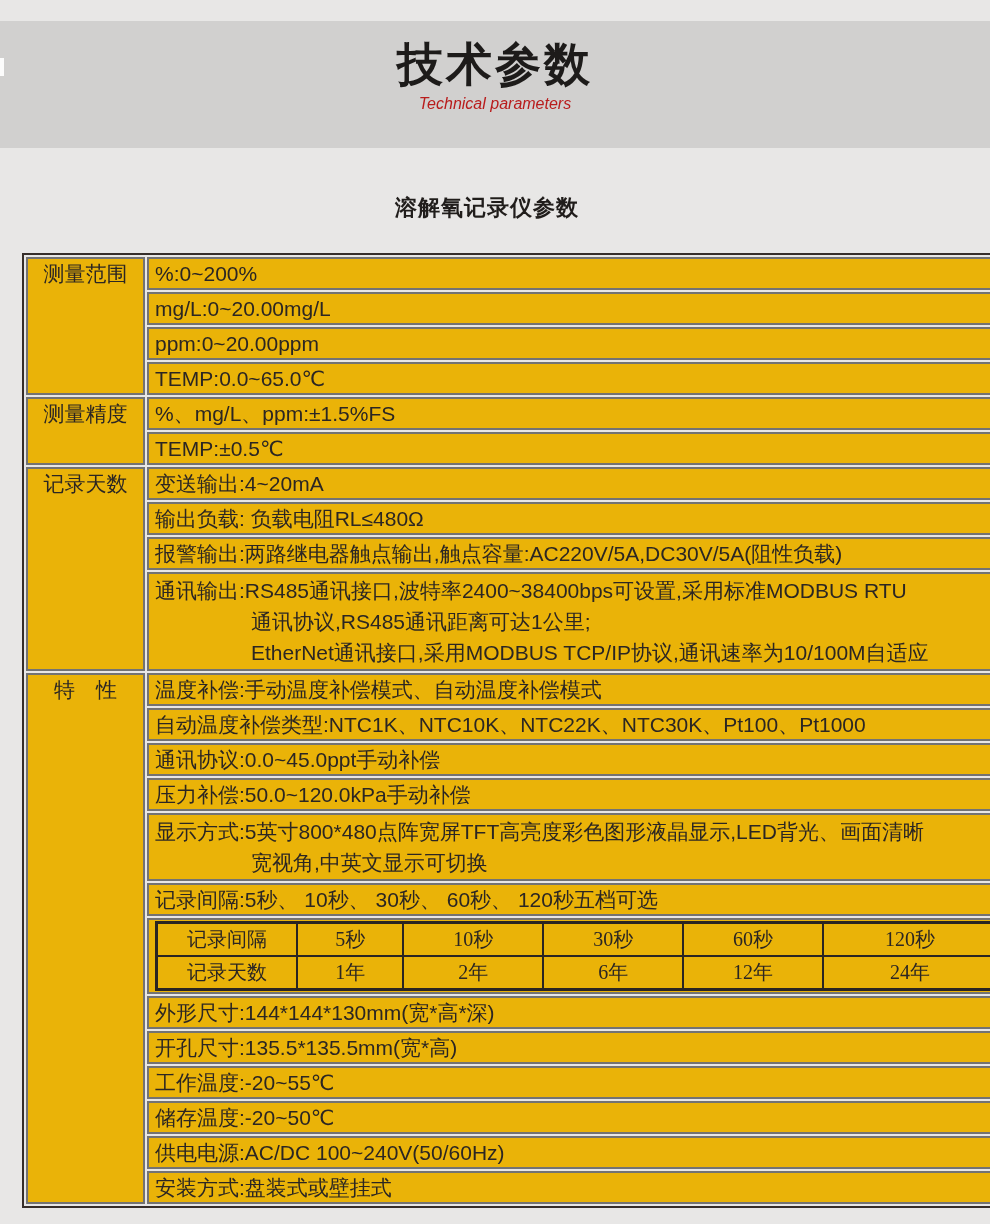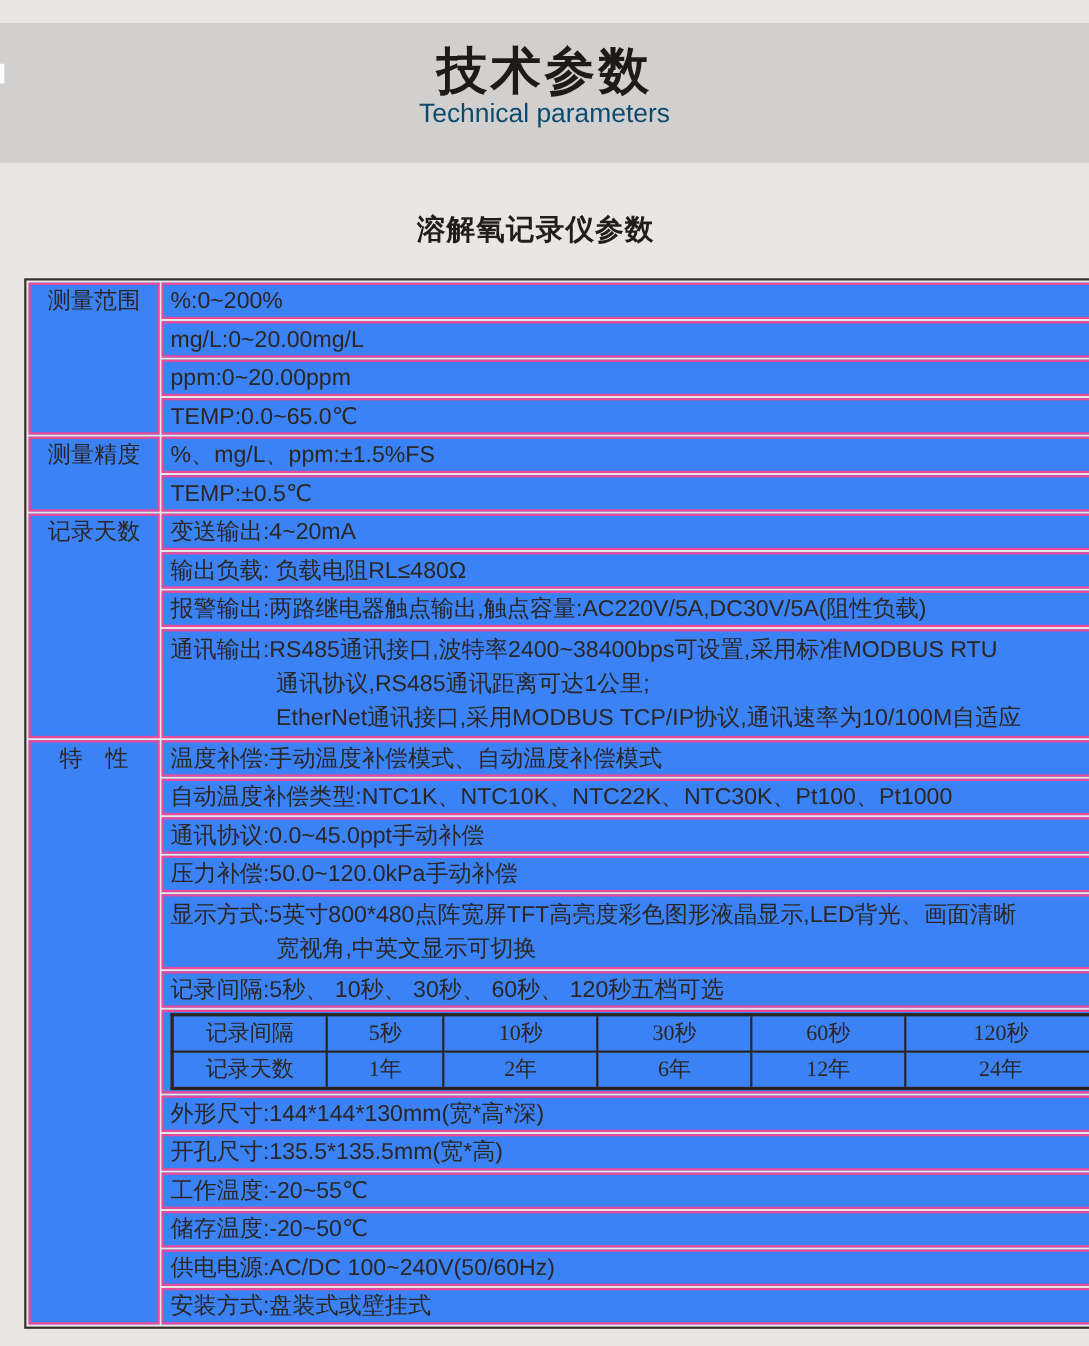--- a/index.html
+++ b/index.html
@@ -12,38 +12,38 @@
   .top-strip{height:21px;background:#e8e7e6;}
   .band{
     height:127px;background:#d1d0cf;text-align:center;
   }
   .band .title{
     margin:0;padding-top:17px;
     font-size:46px;line-height:52px;font-weight:bold;color:#1d1b1a;
     letter-spacing:3px;
   }
   .band .subtitle{
-    font-size:24px;line-height:24px;color:#0c4a6e;margin-top:2px;
+    font-size:16px;line-height:24px;color:#b91c1c;margin-top:2px;font-style:italic;
   }
   .left-notch{
     position:absolute;left:0;top:58px;width:4px;height:18px;background:#fcfcfc;
   }
   .section-title{
-    text-align:center;font-size:26px;font-weight:bold;color:#201d1b;
+    text-align:center;font-size:22px;font-weight:bold;color:#201d1b;
     margin:45px 16px 0 0;line-height:30px;letter-spacing:1px;
   }
   table.main{
     border-collapse:separate;border-spacing:2px;
     border:2px solid #362e2a;
     margin:30px 0 0 22px;
     width:946px;
   }
   table.main td{
-    border:2px solid #ec4899;
-    background:#3b82f6;
+    border:2px solid #737373;
+    background:#eab308;
     font-size:21px;line-height:27px;
     padding:1px 6px;
     vertical-align:top;
     white-space:nowrap;
   }
   table.main td.label{
     width:111px;min-width:111px;max-width:111px;
     text-align:center;
     padding:1px 2px;
     white-space:nowrap;

